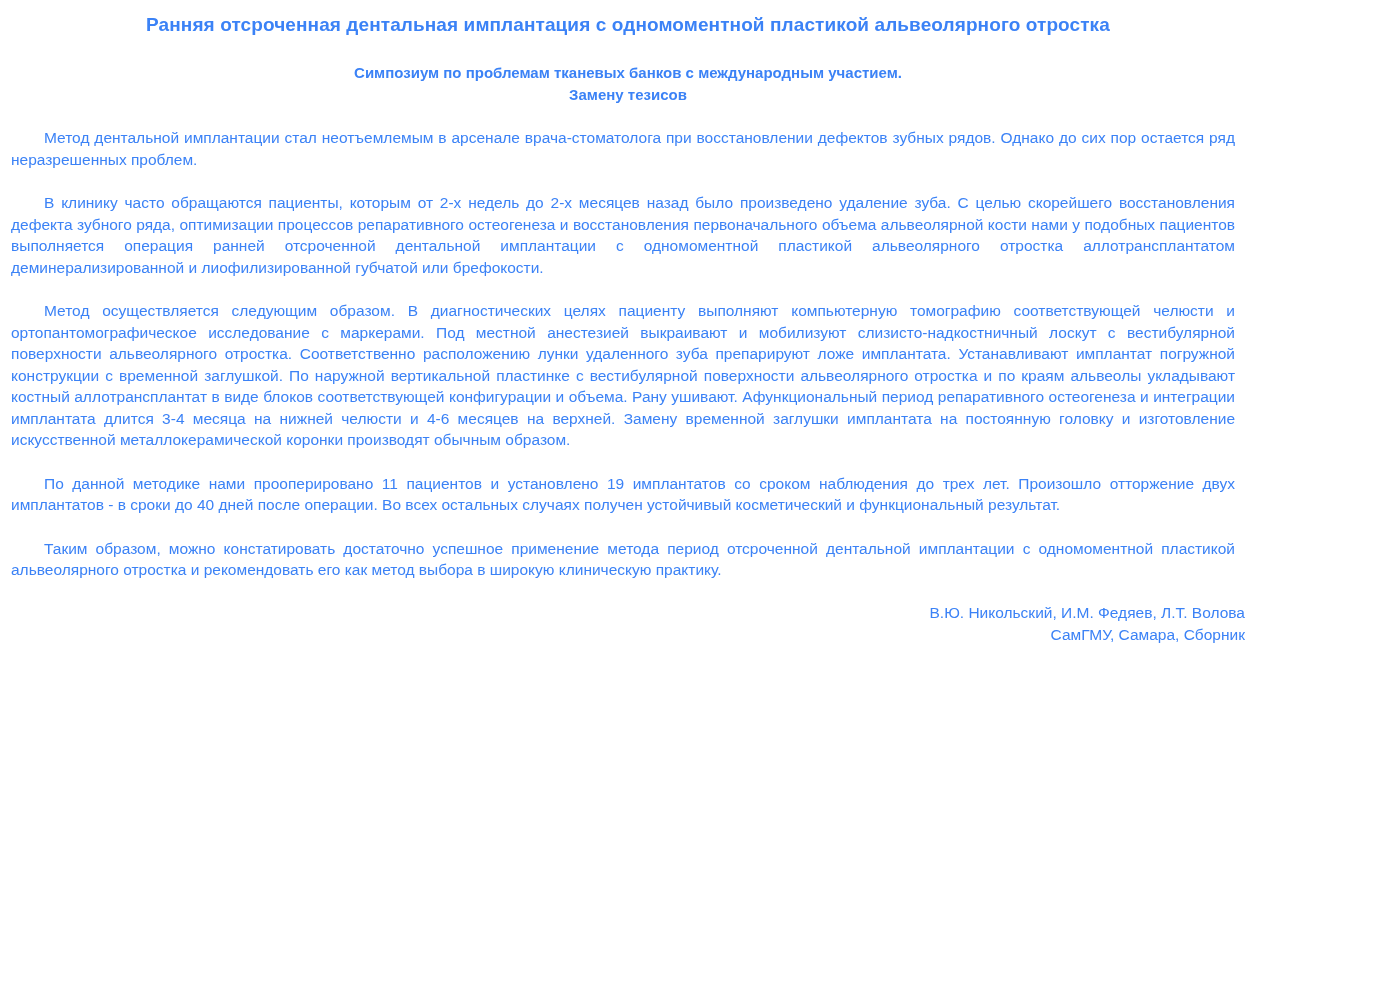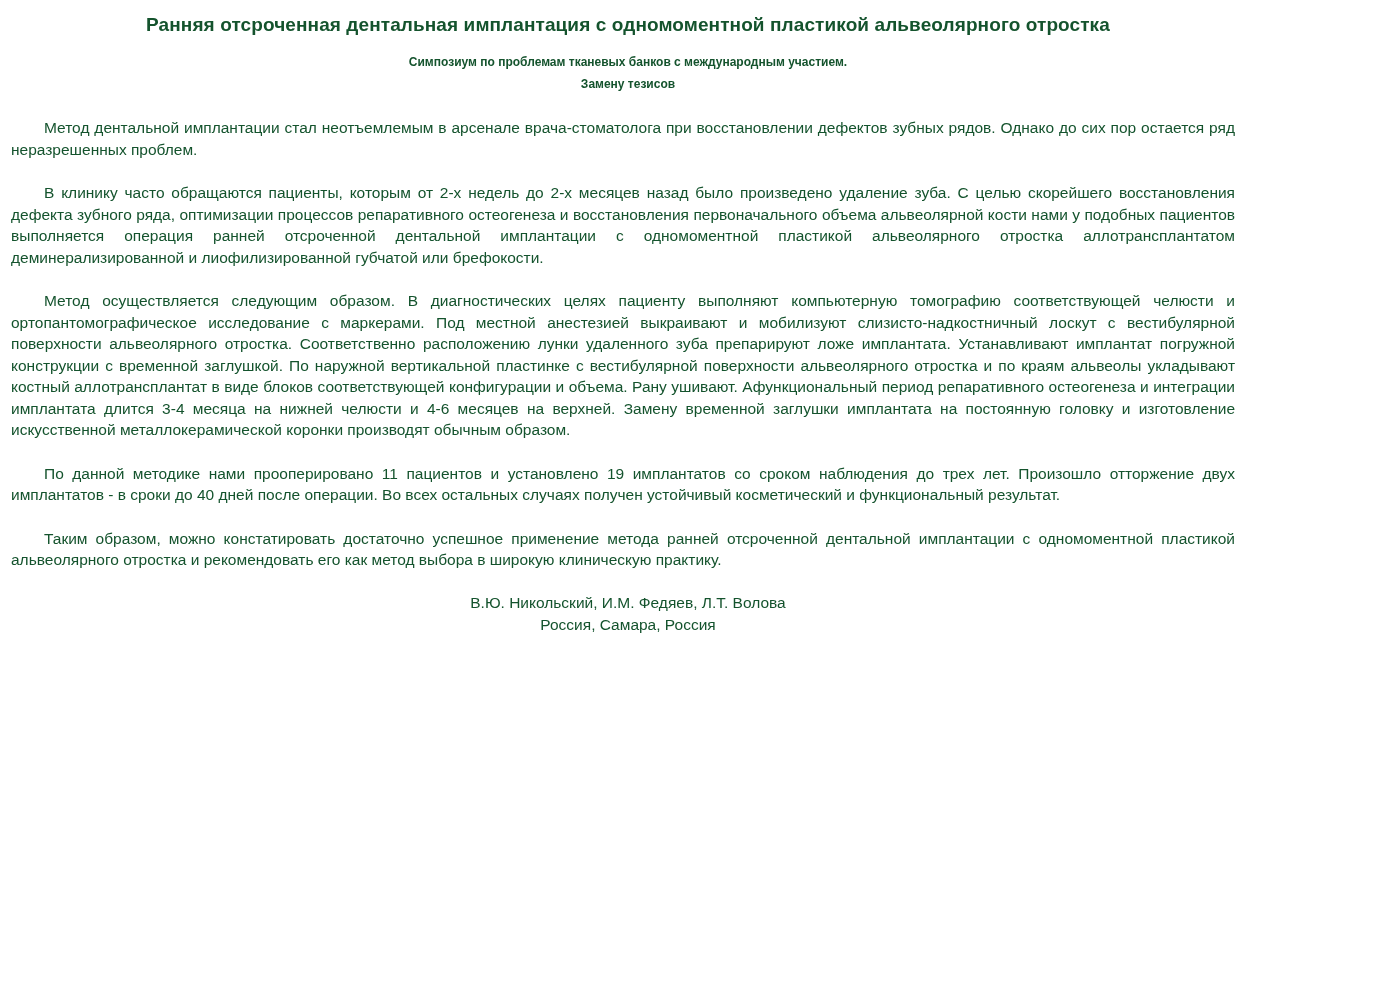--- a/index.html
+++ b/index.html
@@ -6,72 +6,72 @@
     margin: 0;
     padding: 0;
     background: #ffffff;
   }
   .page {
     position: relative;
     width: 1256px;
     height: 998px;
     box-sizing: border-box;
     background: #ffffff;
-    color: #14532d;
+    color: #3b82f6;
     font-family: "Liberation Sans", sans-serif;
     padding: 10px 11px 0 11px;
     overflow: hidden;
   }
   .doc-title {
     text-align: center;
     font-weight: bold;
     font-size: 19px;
     line-height: 24px;
     margin: 3px 0 0 0;
     letter-spacing: 0.1px;
   }
   .doc-subtitle {
     text-align: center;
     font-weight: bold;
-    font-size: 12px;
+    font-size: 15px;
     line-height: 21.5px;
-    margin-top: 15px;
+    margin-top: 25px;
   }
   .doc-body p {
     font-size: 15.5px;
     line-height: 21.5px;
     text-align: justify;
     text-indent: 33px;
     margin: 22px 10px 0 0;
   }
   .doc-authors {
     font-size: 15.5px;
     line-height: 22px;
-    text-align: center;
+    text-align: right;
     margin-top: 21px;
   }
 </style>
 </head>
 <body>
 
 <div class="page">
 
   <h1 class="doc-title">Ранняя отсроченная дентальная имплантация с одномоментной пластикой альвеолярного отростка</h1>
 
   <div class="doc-subtitle">
     <div>Симпозиум по проблемам тканевых банков с международным участием.</div>
     <div>Замену тезисов</div>
   </div>
 
   <div class="doc-body">
     <p>Метод дентальной имплантации стал неотъемлемым в арсенале врача-стоматолога при восстановлении дефектов зубных рядов. Однако до сих пор остается ряд неразрешенных проблем.</p>
     <p>В клинику часто обращаются пациенты, которым от 2-х недель до 2-х месяцев назад было произведено удаление зуба. С целью скорейшего восстановления дефекта зубного ряда, оптимизации процессов репаративного остеогенеза и восстановления первоначального объема альвеолярной кости нами у подобных пациентов выполняется операция ранней отсроченной дентальной имплантации с одномоментной пластикой альвеолярного отростка аллотрансплантатом деминерализированной и лиофилизированной губчатой или брефокости.</p>
     <p>Метод осуществляется следующим образом. В диагностических целях пациенту выполняют компьютерную томографию соответствующей челюсти и ортопантомографическое исследование с маркерами. Под местной анестезией выкраивают и мобилизуют слизисто-надкостничный лоскут с вестибулярной поверхности альвеолярного отростка. Соответственно расположению лунки удаленного зуба препарируют ложе имплантата. Устанавливают имплантат погружной конструкции с временной заглушкой. По наружной вертикальной пластинке с вестибулярной поверхности альвеолярного отростка и по краям альвеолы укладывают костный аллотрансплантат в виде блоков соответствующей конфигурации и объема. Рану ушивают. Афункциональный период репаративного остеогенеза и интеграции имплантата длится 3-4 месяца на нижней челюсти и 4-6 месяцев на верхней. Замену временной заглушки имплантата на постоянную головку и изготовление искусственной металлокерамической коронки производят обычным образом.</p>
     <p>По данной методике нами прооперировано 11 пациентов и установлено 19 имплантатов со сроком наблюдения до трех лет. Произошло отторжение двух имплантатов - в сроки до 40 дней после операции. Во всех остальных случаях получен устойчивый косметический и функциональный результат.</p>
-    <p>Таким образом, можно констатировать достаточно успешное применение метода ранней отсроченной дентальной имплантации с одномоментной пластикой альвеолярного отростка и рекомендовать его как метод выбора в широкую клиническую практику.</p>
+    <p>Таким образом, можно констатировать достаточно успешное применение метода период отсроченной дентальной имплантации с одномоментной пластикой альвеолярного отростка и рекомендовать его как метод выбора в широкую клиническую практику.</p>
   </div>
 
   <div class="doc-authors">
     <div>В.Ю. Никольский, И.М. Федяев, Л.Т. Волова</div>
-    <div>Россия, Самара, Россия</div>
+    <div>СамГМУ, Самара, Сборник</div>
   </div>
 
 </div>
 
 </body></html>

